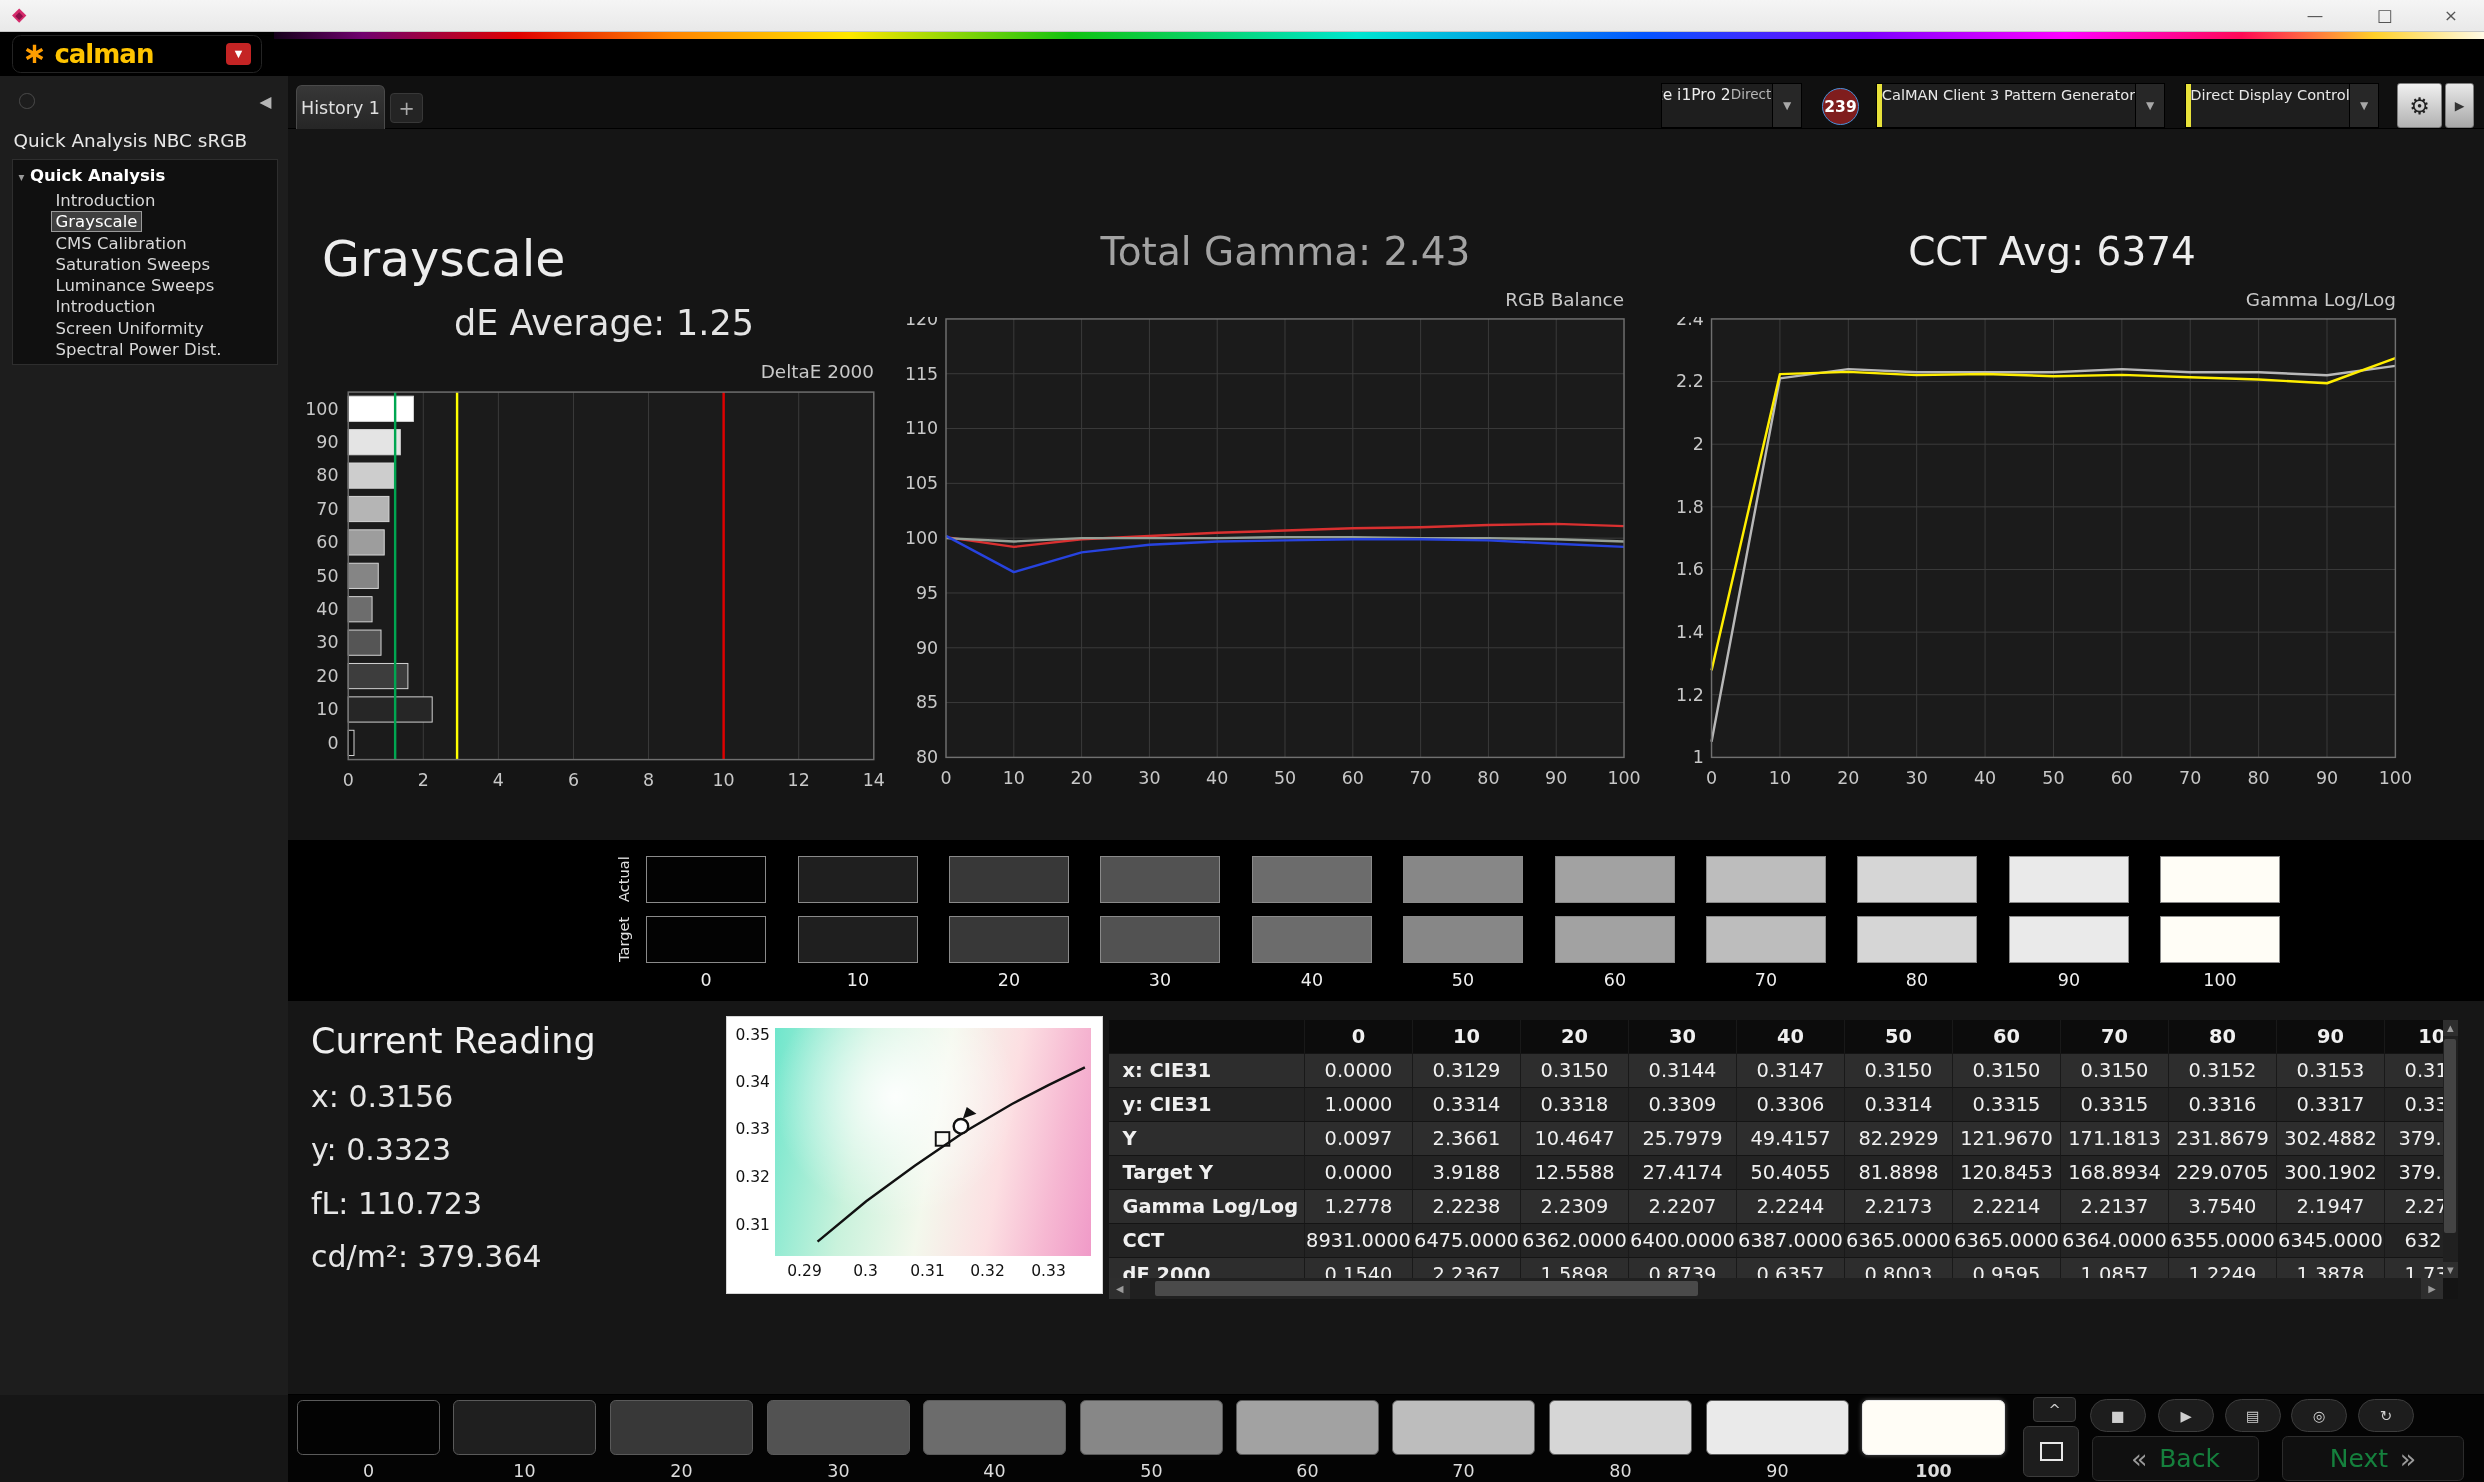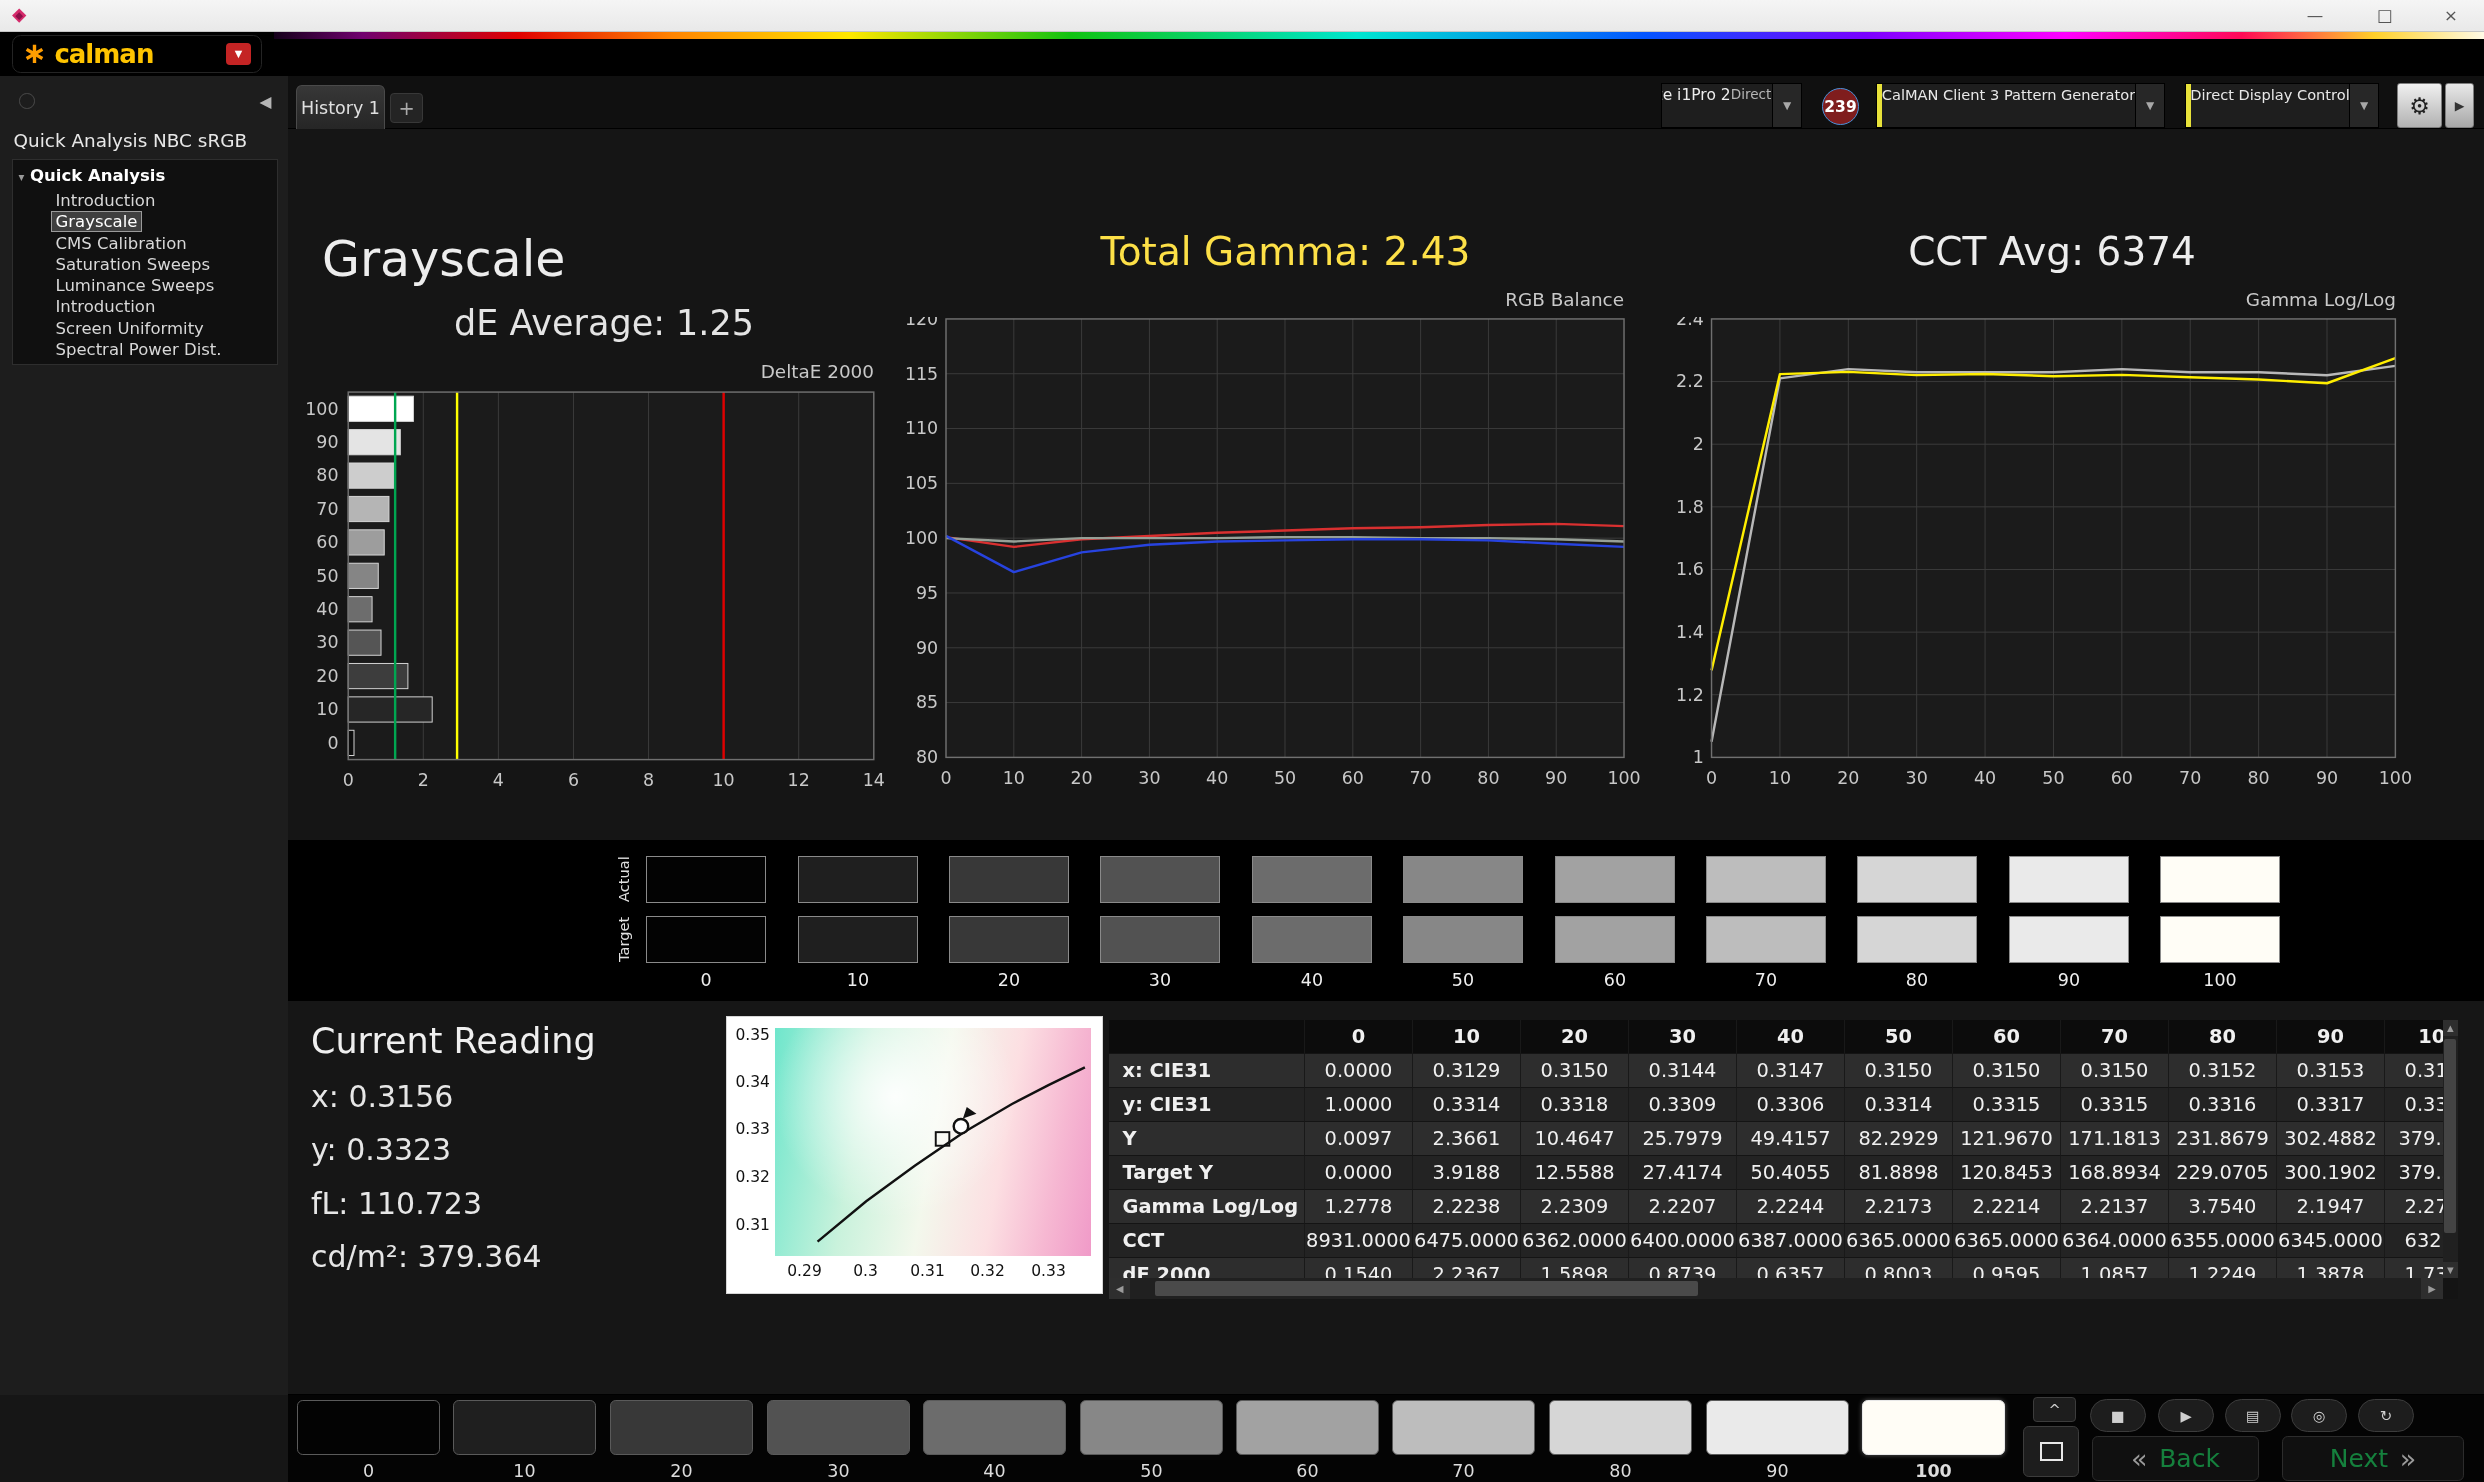--- a/index.html
+++ b/index.html
@@ -61,21 +61,21 @@
 #dd-display{left:2185px;top:83px;width:194px;height:45px}
 #btn-gear{left:2397px;top:83px;width:45px;height:45px;background:linear-gradient(#f0f0f0,#b2b2b2);
   border:1px solid #7d7d7d;border-radius:2.9px;color:#222;font-size:23px;display:flex;align-items:center;justify-content:center}
 #btn-fwd{left:2445px;top:83px;width:29px;height:45px;background:linear-gradient(#e8e8e8,#a8a8a8);
   border:1px solid #7d7d7d;border-radius:2.9px;color:#333;font-size:12.6px;display:flex;align-items:center;justify-content:center}
 
 
 #charts-bg{left:288px;top:129px;width:2196px;height:711px;background:#151515}
 #h-grayscale{left:322px;top:231px;font-size:49px;color:#ededed}
 #h-deavg{left:454px;top:303px;font-size:35px;color:#e4e4e4}
-#h-gamma{left:902px;top:229px;width:767px;text-align:center;font-size:39px;color:#fde047}
+#h-gamma{left:902px;top:229px;width:767px;text-align:center;font-size:39px;color:#a3a3a3}
 #h-cct{left:1664px;top:229px;width:776px;text-align:center;font-size:39px;color:#ededed}
 .chart-sub{font-size:18.4px;color:#c9c9c9;text-align:right}
 #t-de{left:348px;top:361px;width:526px}
 #t-rgb{left:946px;top:289px;width:678px}
 #t-gam{left:1712px;top:289px;width:684px}
 #chart-de{left:291px;top:390px}
 #chart-rgb{left:902px;top:317px}
 #chart-gamma{left:1664px;top:317px}
 
 

